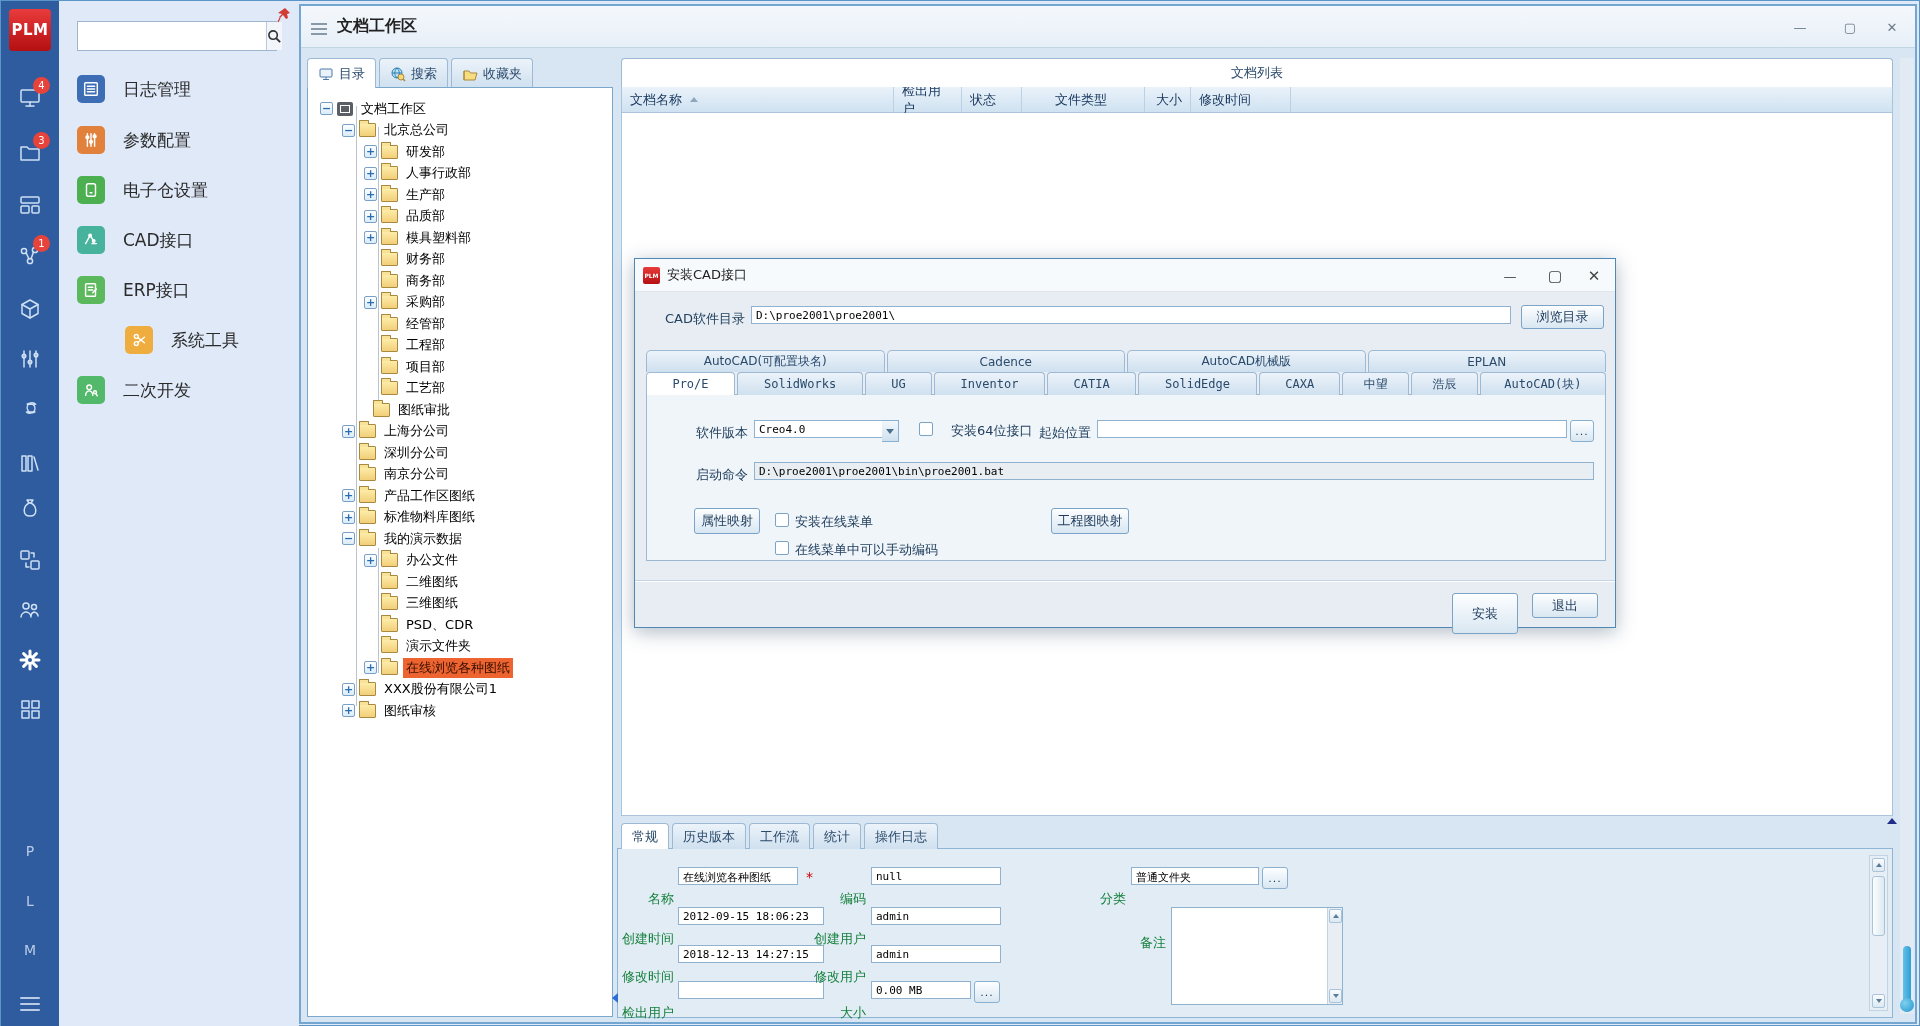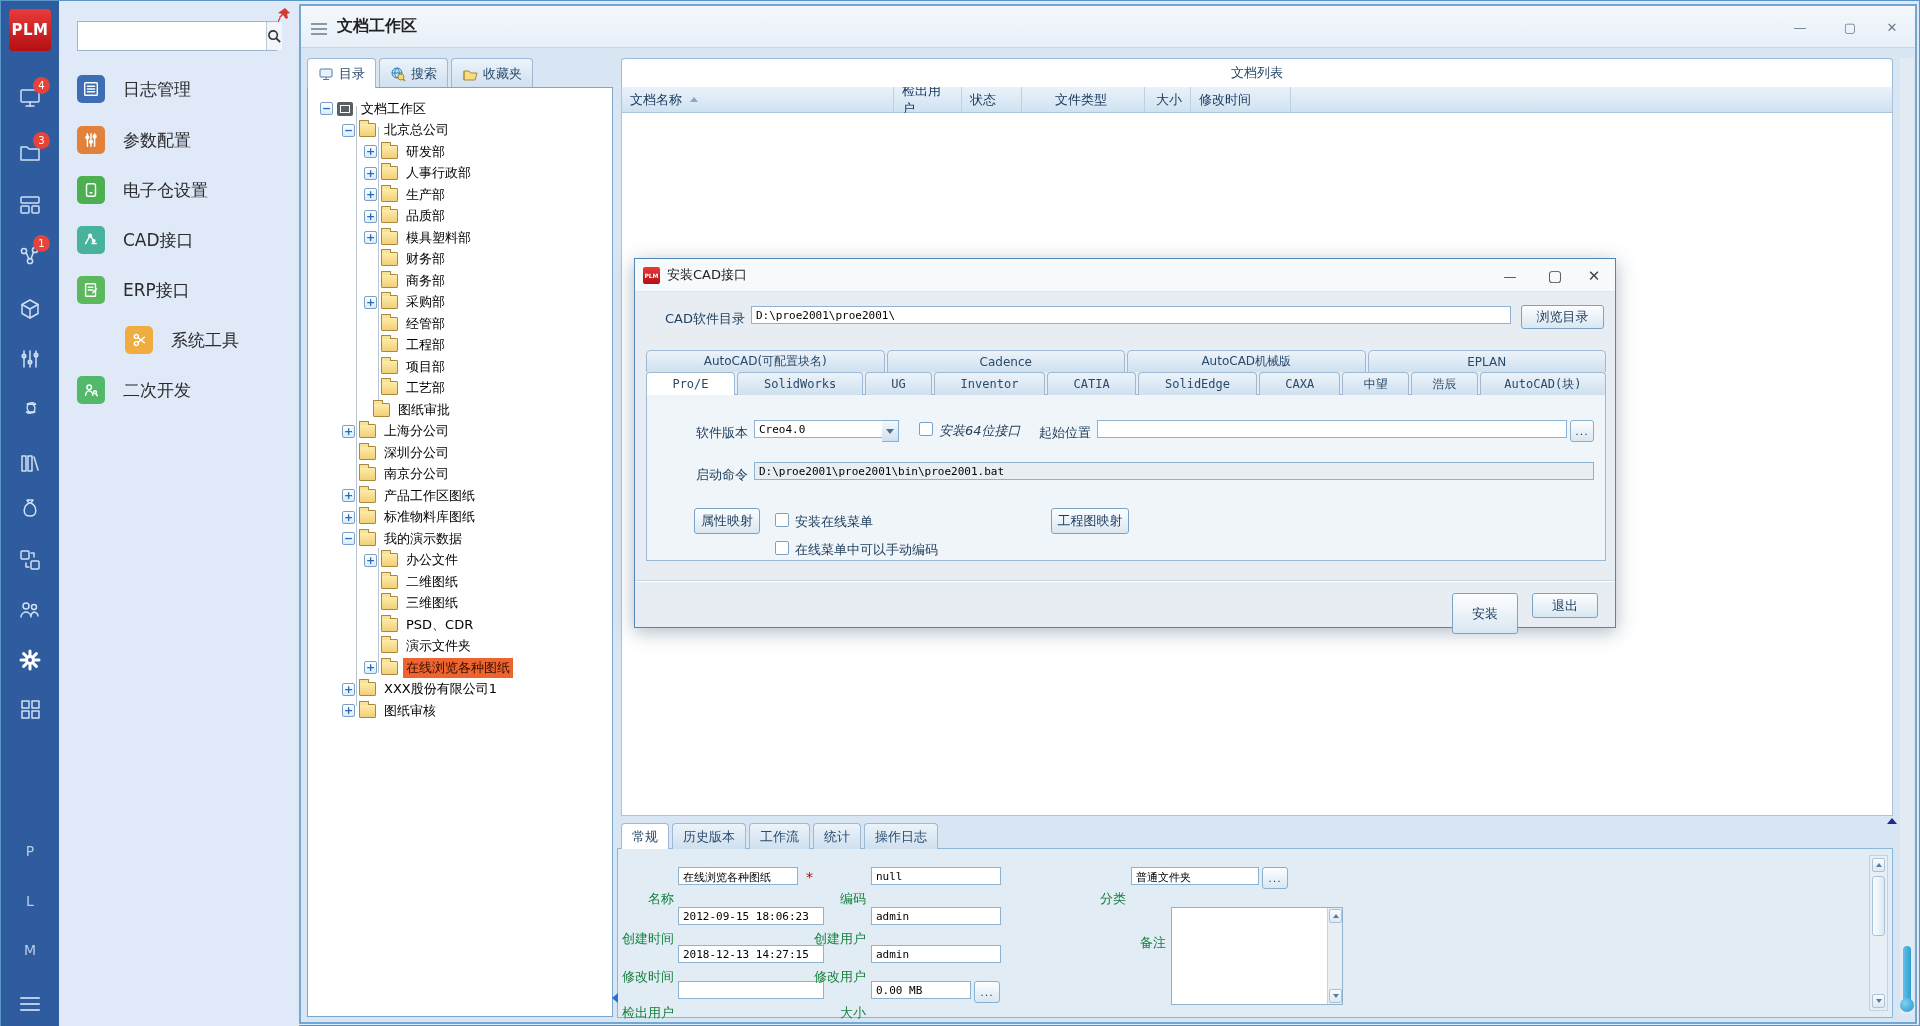--- a/index.html
+++ b/index.html
@@ -636,21 +636,21 @@
         <div class="tab" style="flex: 6 1 0%;">浩辰</div>
         <div class="tab" style="flex: 14 1 0%;">AutoCAD(块)</div>
       </div>
     <div class="dpanel">
       <div class="dlg-label" style="left:45px; top:29px; width:56px;">软件版本</div>
       <div class="tbox" style="left:107px; top:25px; width:145px;">Creo4.0</div>
       <div class="combo-btn" style="left:235px; top:25px;">
         <span style="width:0;height:0;border-left:4px solid transparent;border-right:4px solid transparent;border-top:5px solid #4a708e;"></span>
       </div>
       <div class="checkbox" style="left:272px; top:27px;"></div>
-      <div class="cb-label" style="left:292px; top:27px;font-style:italic;">安装64位接口</div>
+      <div class="cb-label" style="left:304px; top:27px;">安装64位接口</div>
       <div class="dlg-label" style="left:388px; top:29px; width:56px;">起始位置</div>
       <div class="tbox" style="left:450px; top:25px; width:470px;"></div>
       <div class="dots-btn" style="left:923px; top:25px; width:24px;">...</div>
       <div class="dlg-label" style="left:45px; top:71px; width:56px;">启动命令</div>
       <div class="tbox ro" style="left:107px; top:67px; width:840px;">D:\proe2001\proe2001\bin\proe2001.bat</div>
 
       <div class="btn" style="left:47px; top:113px; width:66px; height:26px;">属性映射</div>
       <div class="checkbox" style="left:128px; top:118px;"></div>
       <div class="cb-label" style="left:148px; top:118px;">安装在线菜单</div>
       <div class="checkbox" style="left:128px; top:146px;"></div>

